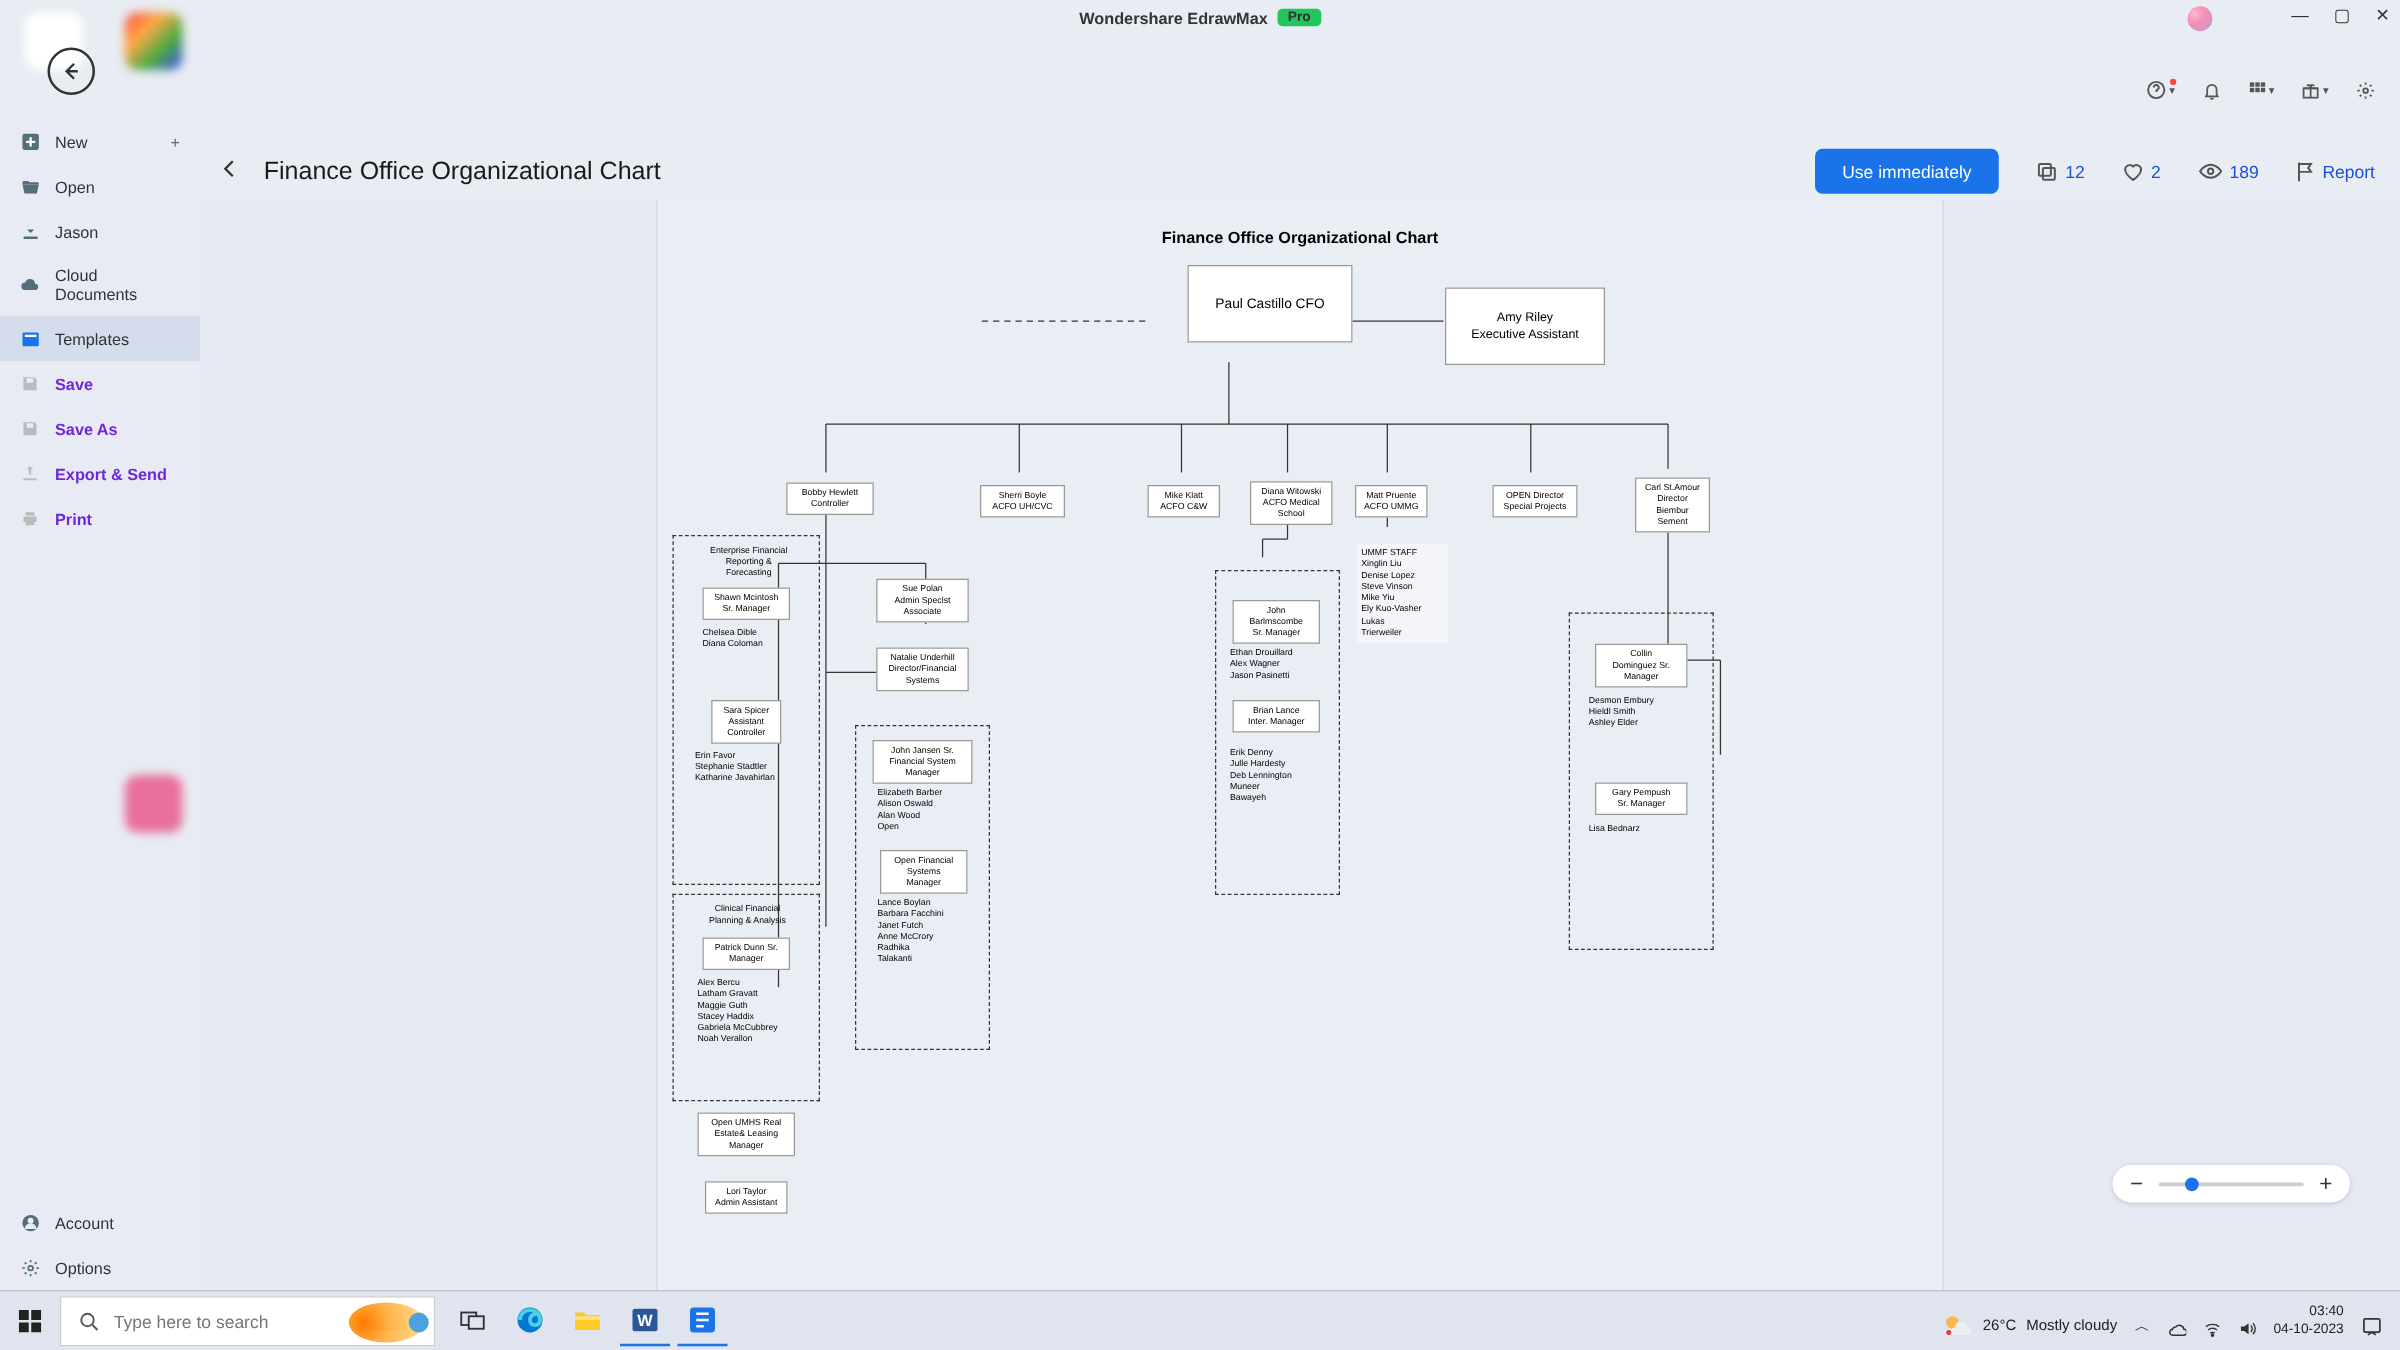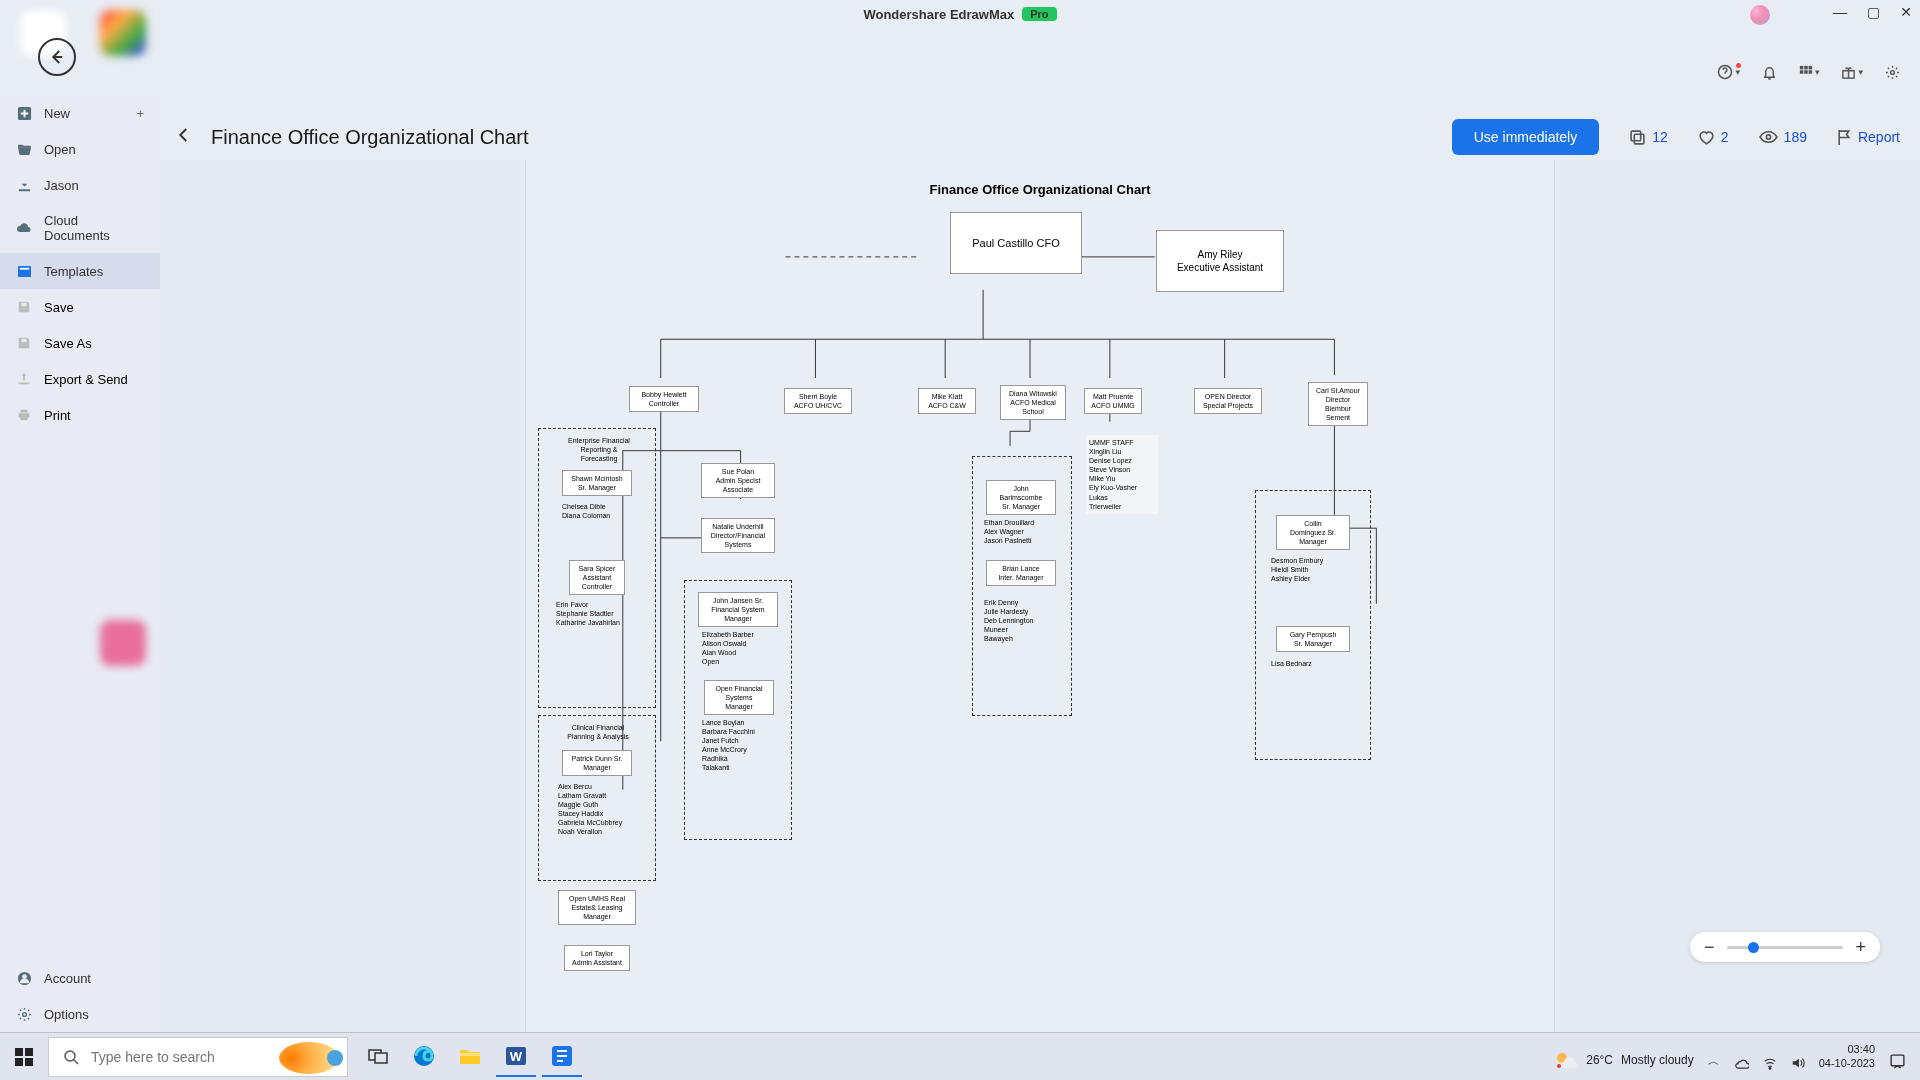--- a/index.html
+++ b/index.html
@@ -19,21 +19,21 @@
 
 
 .top-icons { position: absolute; right: 20px; top: 64px; display: flex; gap: 22px; align-items: center; }
 .top-icons .ic { color: #555; cursor: pointer; display: flex; align-items: center; }
 .top-icons .dot { width: 5px; height: 5px; background: #ff4444; border-radius: 50%; position: absolute; top: -1px; right: -1px; }
 
 
 .sidebar { position: absolute; left: 0; top: 95px; width: 160px; height: calc(100% - 95px - 48px); background: rgba(232,236,243,0.4); }
 .sidebar-item { display: flex; align-items: center; padding: 10px 16px; gap: 12px; cursor: pointer; color: #333; font-size: 13px; }
 .sidebar-item.active { background: #d5dcec; }
-.sidebar-item.disabled { color: #000000; cursor: default; }
+.sidebar-item.disabled { color: #6d28d9; cursor: default; font-weight: bold; }
 .sidebar-item .icon { width: 16px; height: 16px; display: flex; align-items: center; justify-content: center; }
 .sidebar-item .plus { margin-left: auto; color: #666; }
 .sidebar-bottom { position: absolute; bottom: 0; left: 0; width: 100%; }
 
 
 .content-header { position: absolute; left: 175px; top: 112px; right: 20px; height: 50px; display: flex; align-items: center; }
 .content-header .chev-back { cursor: pointer; margin-right: 18px; }
 .content-header h1 { font-size: 20px; font-weight: 500; color: #1a1a1a; }
 .content-header .actions { margin-left: auto; display: flex; align-items: center; gap: 30px; }
 .use-btn { background: #1a73e8; color: #fff; border: none; padding: 10px 22px; border-radius: 6px; font-size: 14px; font-weight: 500; cursor: pointer; }

